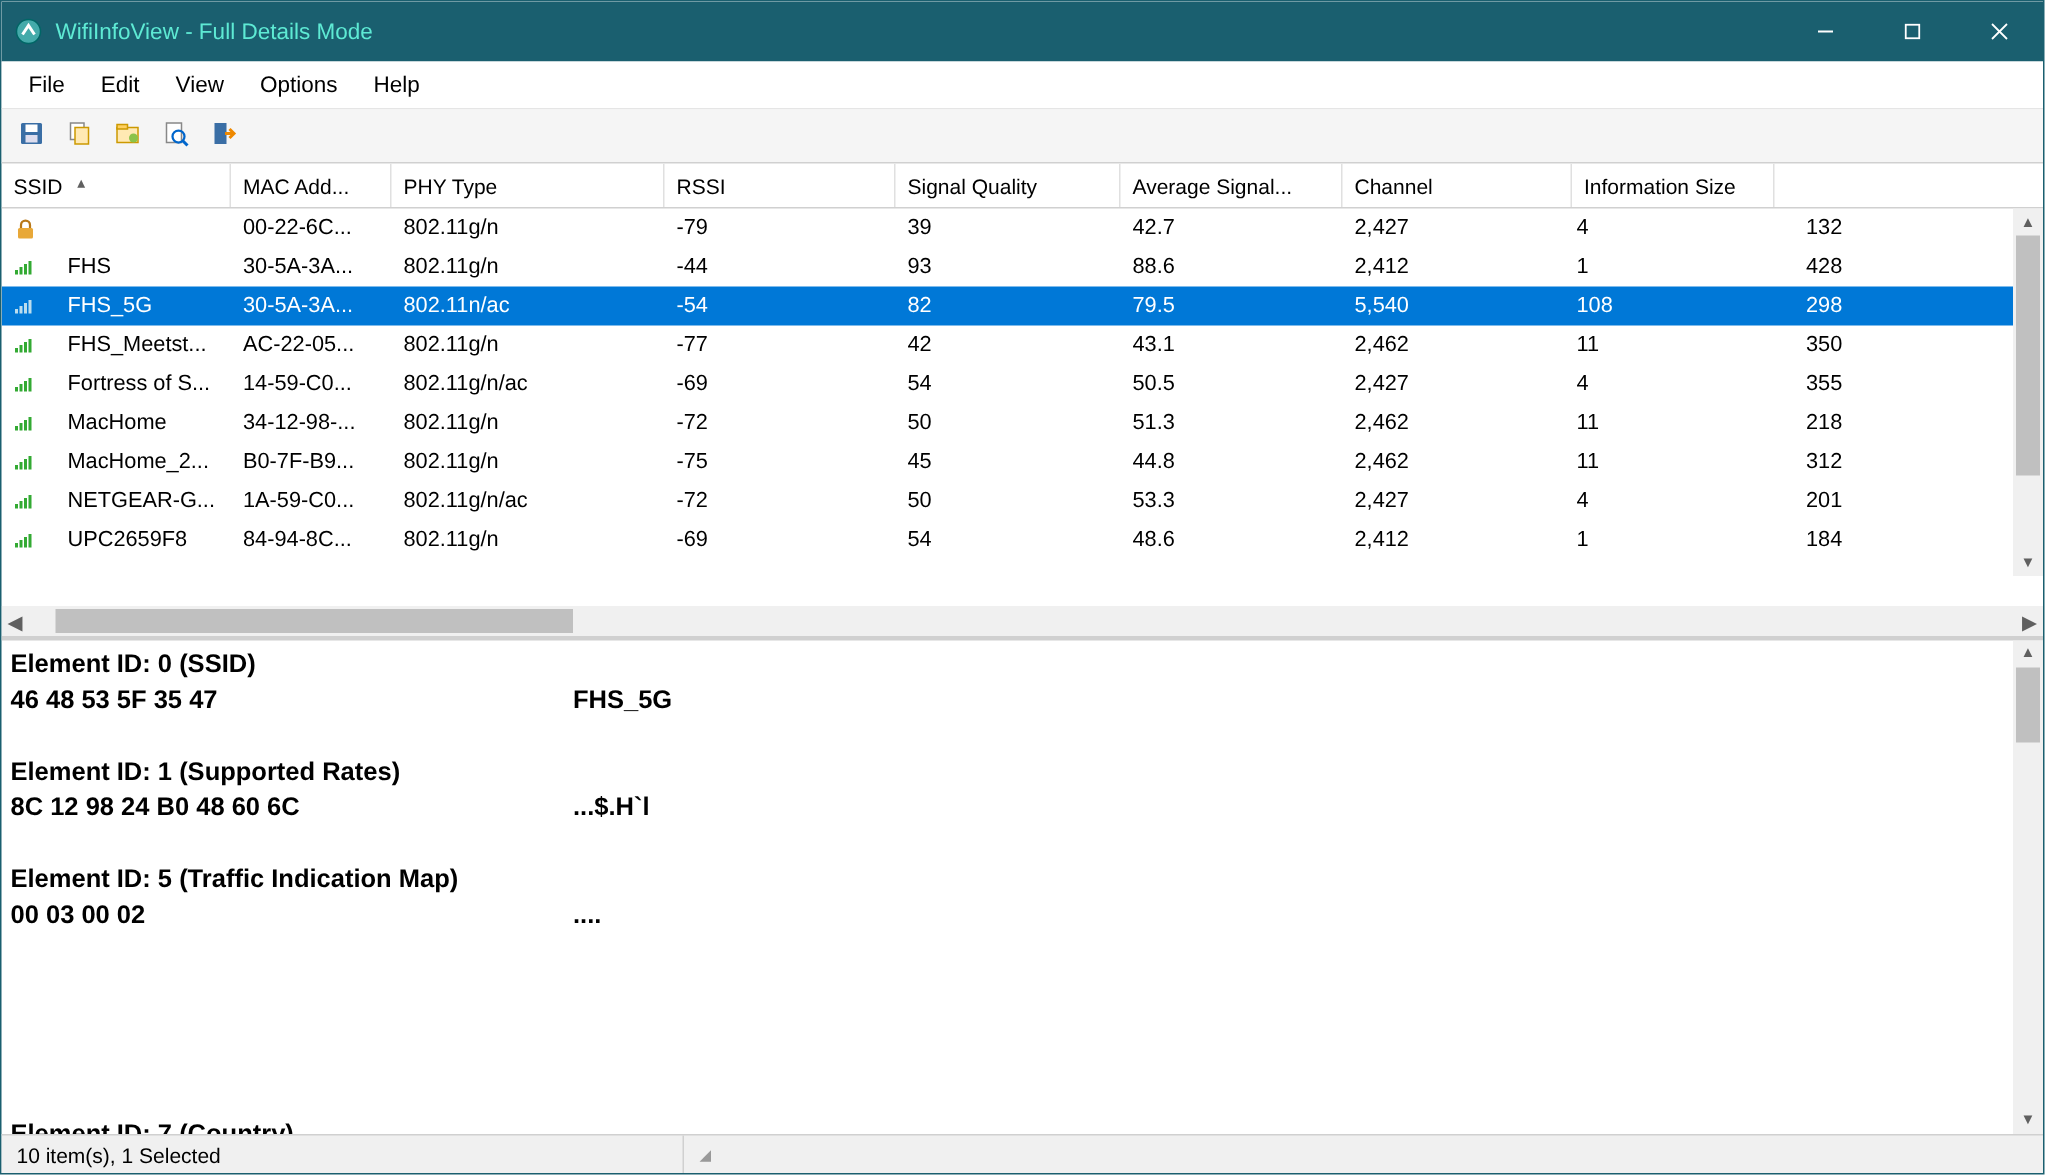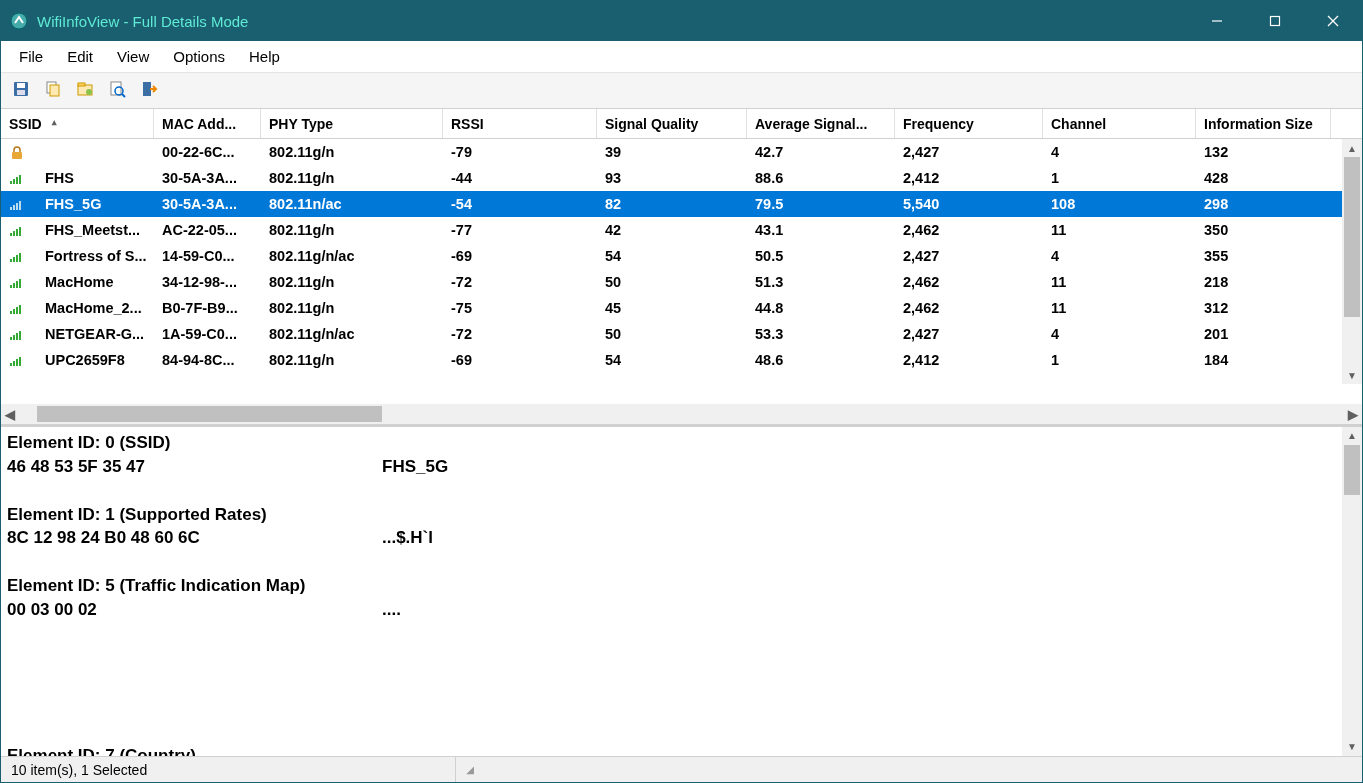--- a/index.html
+++ b/index.html
@@ -54,21 +54,20 @@
   display: flex; align-items: center; justify-content: center;
   border: 1px solid transparent;
 }
 .top-pane {
   flex: 0 0 318px;
   display: flex;
   flex-direction: column;
   border-bottom: 3px solid #d0d0d0;
   position: relative;
   overflow: hidden;
-  font-weight: bold;
 }
 .listview {
   flex: 1;
   overflow: hidden;
   position: relative;
 }
 .listview-header {
   display: flex;
   background: #fff;
   border-bottom: 1px solid #d0d0d0;
@@ -236,21 +235,20 @@
 
 <div class="top-pane">
   <div class="listview">
     <div class="listview-header" id="lv-header">
         <div class="col col-ssid">SSID<span class="sort-arrow" style="transform: scaleY(-1) translateY(1px); display: inline-block;">▼</span></div>
         <div class="col col-mac">MAC Add...</div>
         <div class="col col-phy">PHY Type</div>
         <div class="col col-rssi">RSSI</div>
         <div class="col col-sq">Signal Quality</div>
         <div class="col col-asq">Average Signal...</div>
-        <div class="col col-freq">Frequency</div>
         <div class="col col-ch">Channel</div>
         <div class="col col-is">Information Size</div>
         <div style="width: 20px;"></div>
       </div>
     <div class="listview-body" id="lv-body">
         <div class="listview-row">
           <div class="cell col-ssid">
             <span class="signal-icon"><svg width="16" height="14">
                 <rect x="3" y="6" width="10" height="7" fill="#e8a838" rx="1"></rect>
                 <path d="M5 6 V4 a3 3 0 0 1 6 0 V6" fill="none" stroke="#b87818" stroke-width="1.5"></path>

